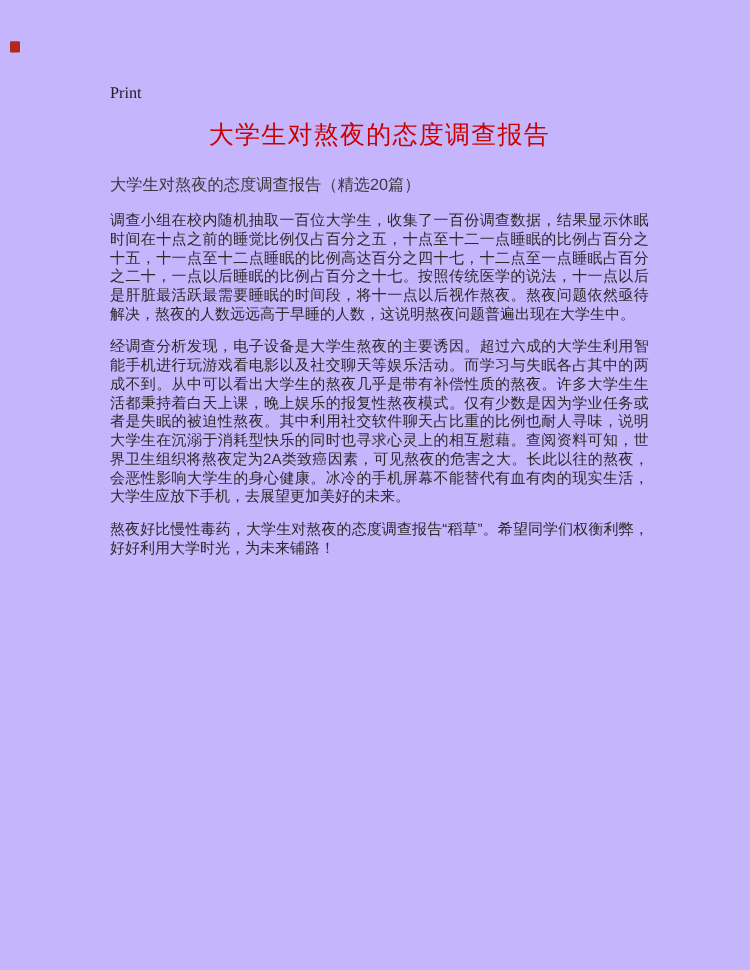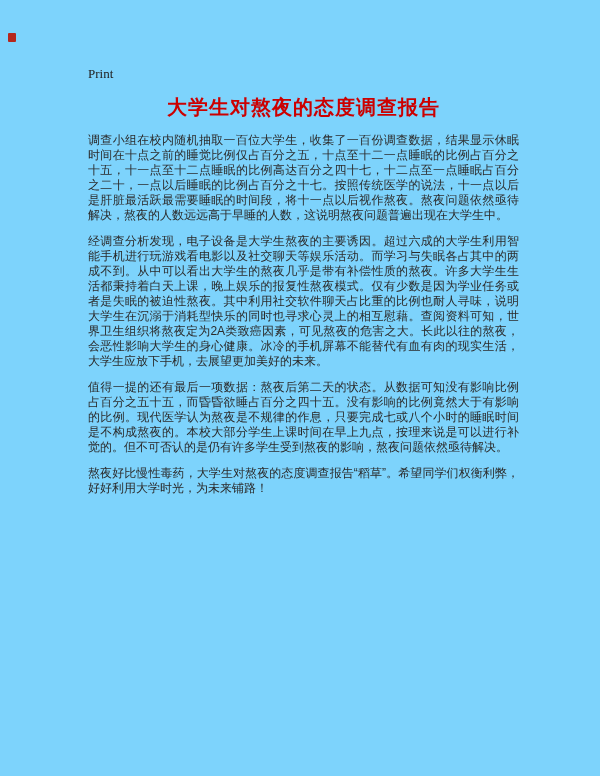--- a/index.html
+++ b/index.html
@@ -11,21 +11,21 @@
     width: 600px;
     height: 776px;
     font-family: "Liberation Sans", "DejaVu Sans", sans-serif;
     color: #2b2b2b;
     overflow: hidden;
   }
   .page {
     position: relative;
     width: 600px;
     height: 776px;
-    background: #7dd3fc;
+    background: #c4b5fd;
   }
   .corner-icon {
     position: absolute;
     left: 8px;
     top: 33px;
     width: 8px;
     height: 9px;
     border-radius: 1px;
   }
   .content {
@@ -41,21 +41,21 @@
     font-size: 13px;
     line-height: 15px;
     color: #222222;
     cursor: pointer;
   }
   h1.doc-title {
     margin: 13px 0 0 0;
     text-align: center;
     font-size: 20px;
     line-height: 25px;
-    font-weight: bold;
+    font-weight: normal;
     letter-spacing: 1px;
   }
   .subtitle {
     margin-top: 19px;
     font-size: 13px;
     line-height: 16px;
     color: #3a3a3a;
   }
   .section-heading {
     margin-top: 10px;
@@ -76,20 +76,20 @@
   }
 </style>
 </head>
 <body>
 
 <div class="page">
   <span class="corner-icon" style="background: rgb(181, 39, 29);"></span>
   <div class="content">
     <span class="print-link">Print</span>
     <h1 class="doc-title" style="color: rgb(204, 0, 0);">大学生对熬夜的态度调查报告</h1>
+    <div class="subtitle">大学生对熬夜的态度调查报告（精选20篇）</div>
     <div class="article">
         <p>调查小组在校内随机抽取一百位大学生，收集了一百份调查数据，结果显示休眠时间在十点之前的睡觉比例仅占百分之五，十点至十二一点睡眠的比例占百分之十五，十一点至十二点睡眠的比例高达百分之四十七，十二点至一点睡眠占百分之二十，一点以后睡眠的比例占百分之十七。按照传统医学的说法，十一点以后是肝脏最活跃最需要睡眠的时间段，将十一点以后视作熬夜。熬夜问题依然亟待解决，熬夜的人数远远高于早睡的人数，这说明熬夜问题普遍出现在大学生中。</p>
         <p>经调查分析发现，电子设备是大学生熬夜的主要诱因。超过六成的大学生利用智能手机进行玩游戏看电影以及社交聊天等娱乐活动。而学习与失眠各占其中的两成不到。从中可以看出大学生的熬夜几乎是带有补偿性质的熬夜。许多大学生生活都秉持着白天上课，晚上娱乐的报复性熬夜模式。仅有少数是因为学业任务或者是失眠的被迫性熬夜。其中利用社交软件聊天占比重的比例也耐人寻味，说明大学生在沉溺于消耗型快乐的同时也寻求心灵上的相互慰藉。查阅资料可知，世界卫生组织将熬夜定为2A类致癌因素，可见熬夜的危害之大。长此以往的熬夜，会恶性影响大学生的身心健康。冰冷的手机屏幕不能替代有血有肉的现实生活，大学生应放下手机，去展望更加美好的未来。</p>
-        <p>值得一提的还有最后一项数据：熬夜后第二天的状态。从数据可知没有影响比例占百分之五十五，而昏昏欲睡占百分之四十五。没有影响的比例竟然大于有影响的比例。现代医学认为熬夜是不规律的作息，只要完成七或八个小时的睡眠时间是不构成熬夜的。本校大部分学生上课时间在早上九点，按理来说是可以进行补觉的。但不可否认的是仍有许多学生受到熬夜的影响，熬夜问题依然亟待解决。</p>
         <p>熬夜好比慢性毒药，大学生对熬夜的态度调查报告“稻草”。希望同学们权衡利弊，好好利用大学时光，为未来铺路！</p>
       </div>
   </div>
 </div>
 
 </body></html>

